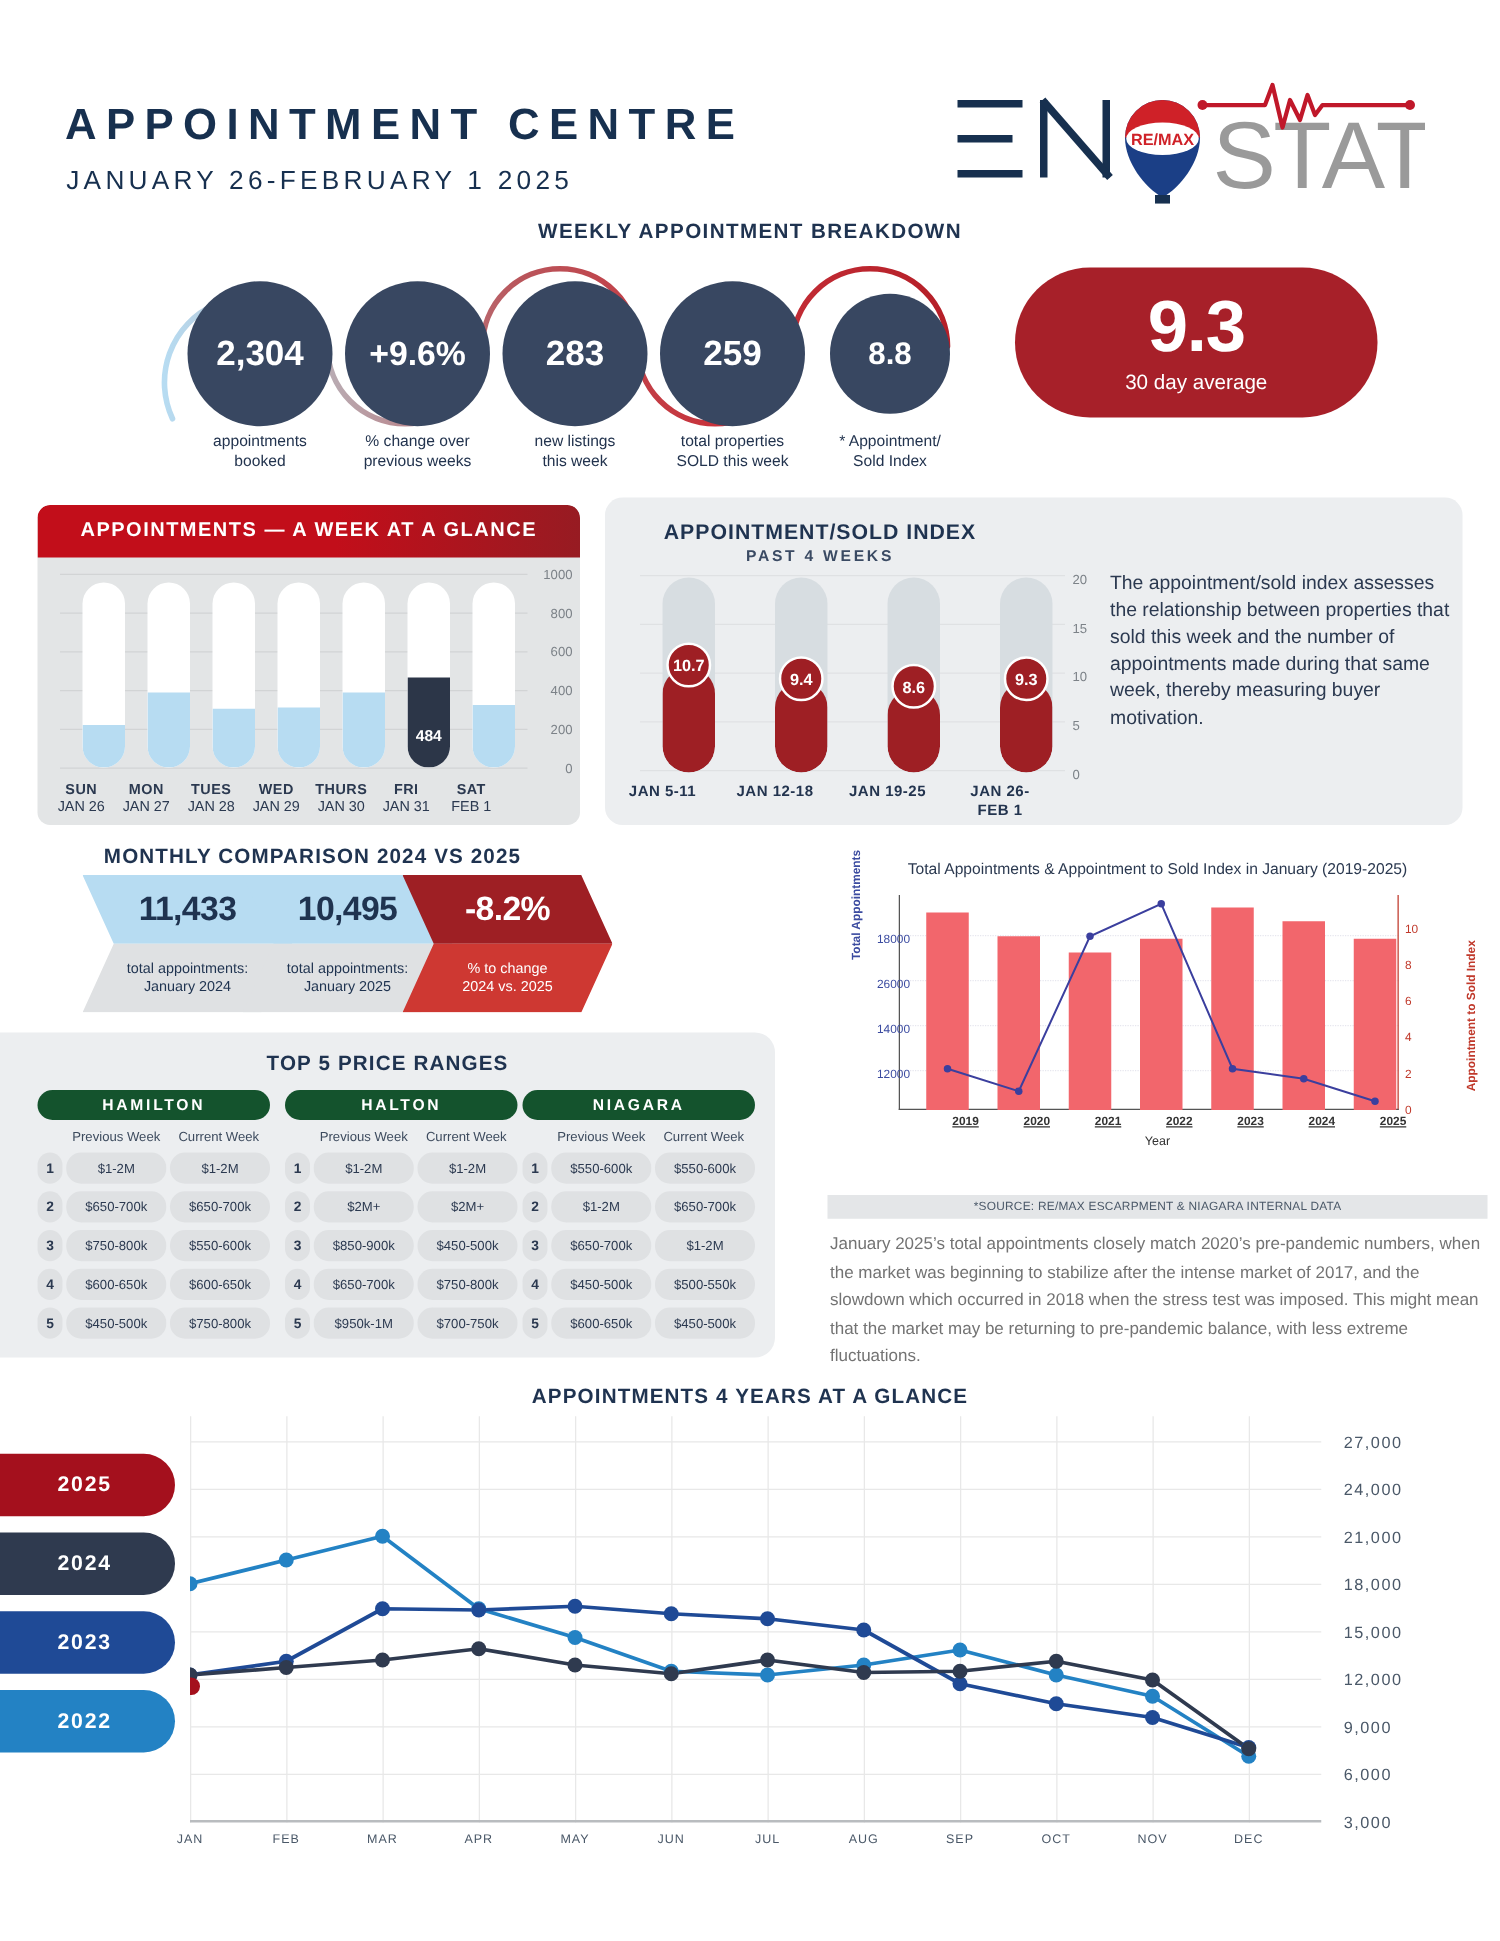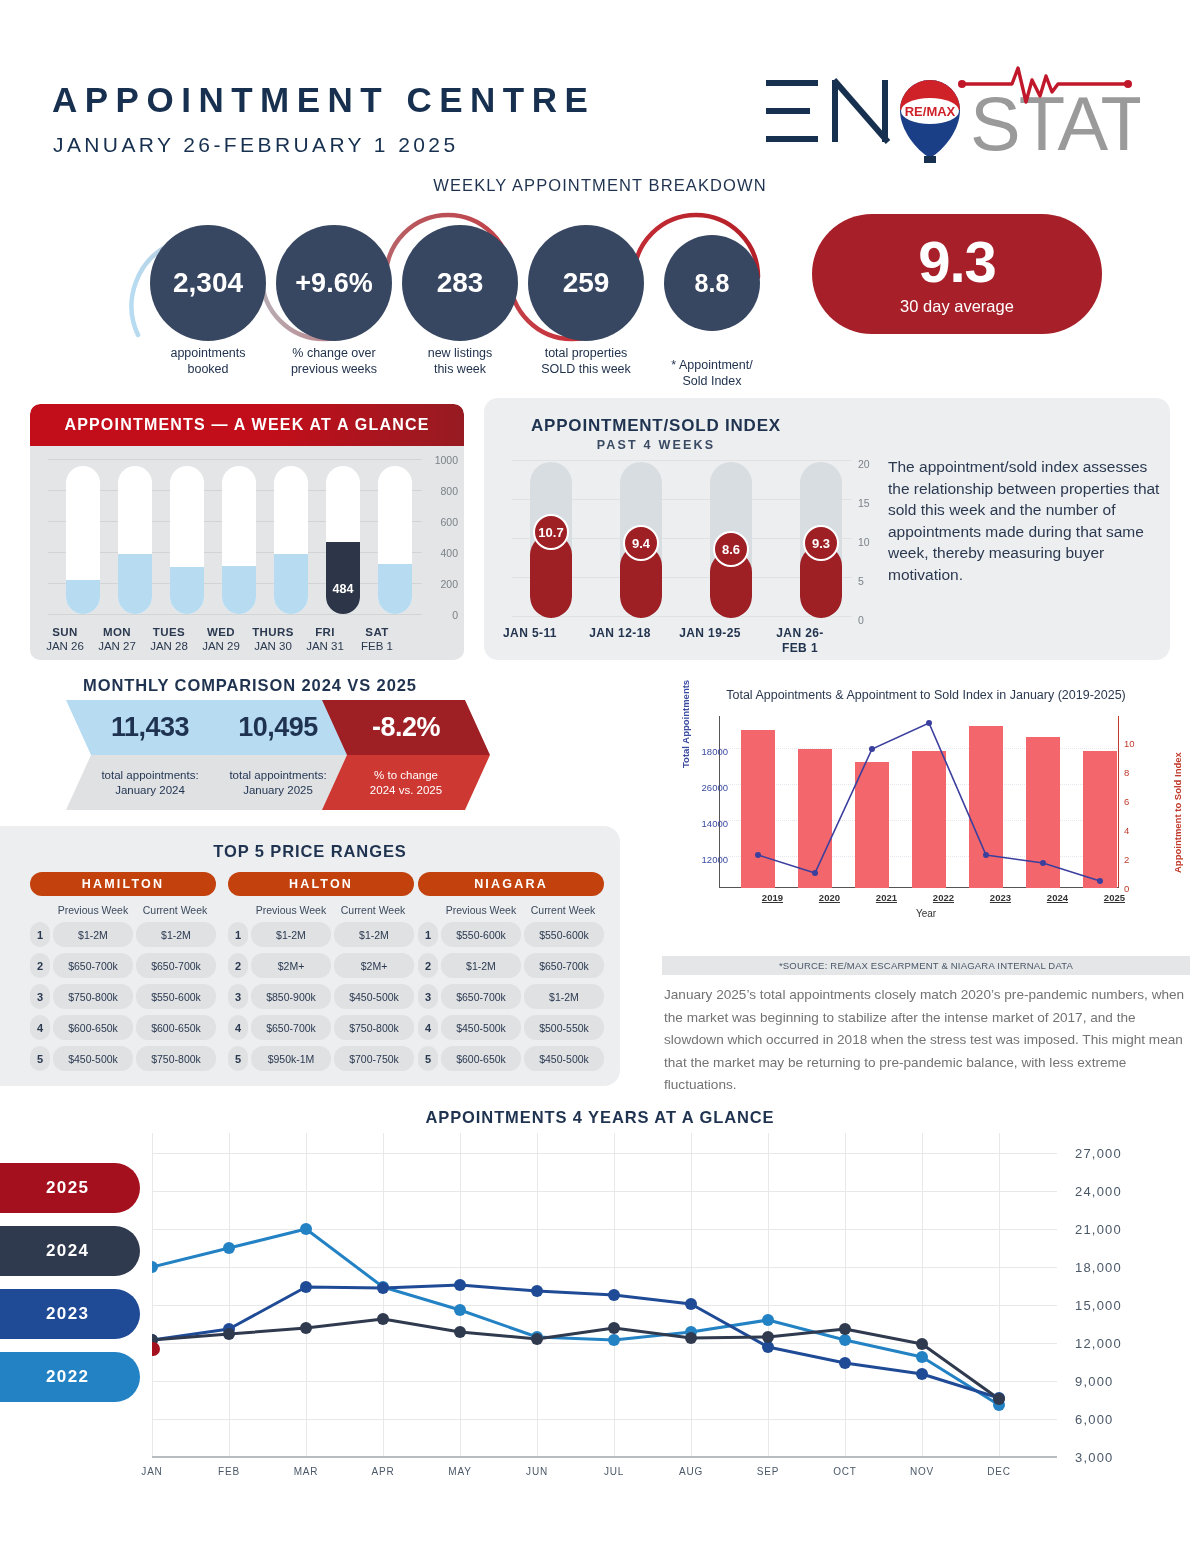--- a/index.html
+++ b/index.html
@@ -23,21 +23,21 @@
   .title-sub {
     position: absolute; left: 53px; top: 133px;
     font-size: 21px; font-weight: 400; letter-spacing: 3.4px;
     color: #17304f;
   }
   .logo { position: absolute; left: 760px; top: 58px; width: 380px; height: 105px; }
 
   
   .wab-title {
     position: absolute; left: 0; top: 176px; width: 1200px; text-align: center;
-    font-size: 16.5px; font-weight: 400; letter-spacing: 1.1px; color: #1f3350;
+    font-size: 16.5px; font-weight: 700; letter-spacing: 1.1px; color: #1f3350;
   }
   .circles-wrap { position: absolute; left: 0; top: 205px; width: 1200px; height: 180px; }
   .kcircle {
     position: absolute; border-radius: 50%;
     background: #384761;
     display: flex; align-items: center; justify-content: center;
     color: #fff; font-weight: 700;
   }
   .klabel {
     position: absolute; text-align: center;
@@ -143,21 +143,21 @@
   .t5-panel {
     position: absolute; left: 0; top: 826px; width: 620px; height: 260px;
     background: #eceef0; border-radius: 0 16px 16px 0;
   }
   .t5-title {
     position: absolute; left: 0; top: 842px; width: 620px; text-align: center;
     font-size: 16.5px; font-weight: 700; letter-spacing: .9px; color: #1f3350;
   }
   .t5-col { position: absolute; top: 872px; width: 186px; }
   .t5-head {
-    width: 186px; height: 24px; background: #c2410c; border-radius: 12px;
+    width: 186px; height: 24px; background: #14532d; border-radius: 12px;
     color: #fff; font-size: 12.5px; font-weight: 700; letter-spacing: 2.2px;
     display: flex; align-items: center; justify-content: center;
   }
   .t5-subhead { display: flex; margin-top: 8px; padding-left: 22px; }
   .t5-subhead span {
     flex: 1; text-align: center; font-size: 10.5px; color: #3d4b5e; font-weight: 400;
   }
   .t5-row { display: flex; align-items: center; margin-top: 6px; height: 25px; }
   .t5-rank {
     width: 20px; height: 25px; border-radius: 12px; background: #dfe1e3;
@@ -315,21 +315,21 @@
       <span>259</span>
     </div>
     <div class="klabel" style="left:524px;top:140px;width:124px;">
       <div>total properties</div>
       <div>SOLD this week</div>
     </div>
 
     <div class="kcircle" style="left:664px;top:30px;width:96px;height:96px;font-size:25px;justify-content:center;">
       <span>8.8</span>
     </div>
-    <div class="klabel" style="left:652px;top:140px;width:120px;margin-top:12px;">
+    <div class="klabel" style="left:652px;top:140px;width:120px;">
       <div>* Appointment/</div>
       <div>Sold Index</div>
     </div>
   </div>
 
   <div class="bigpill">
     <div class="val">9.3</div>
     <div class="sub">30 day average</div>
   </div>
 

